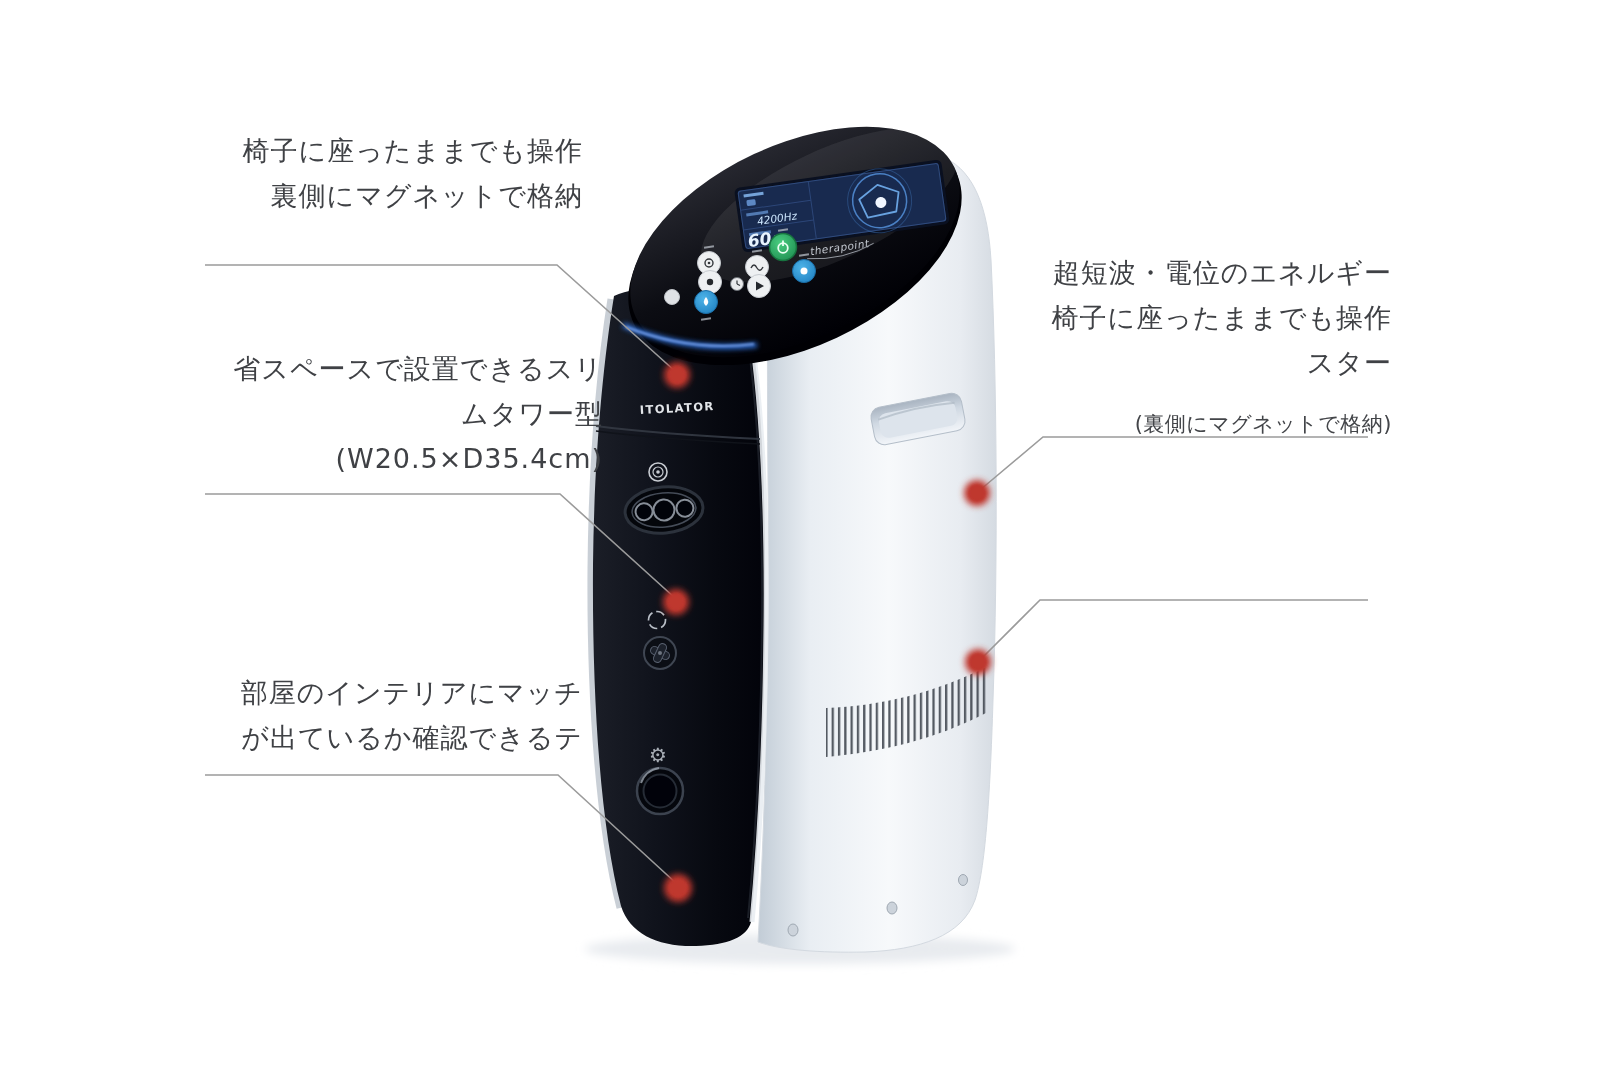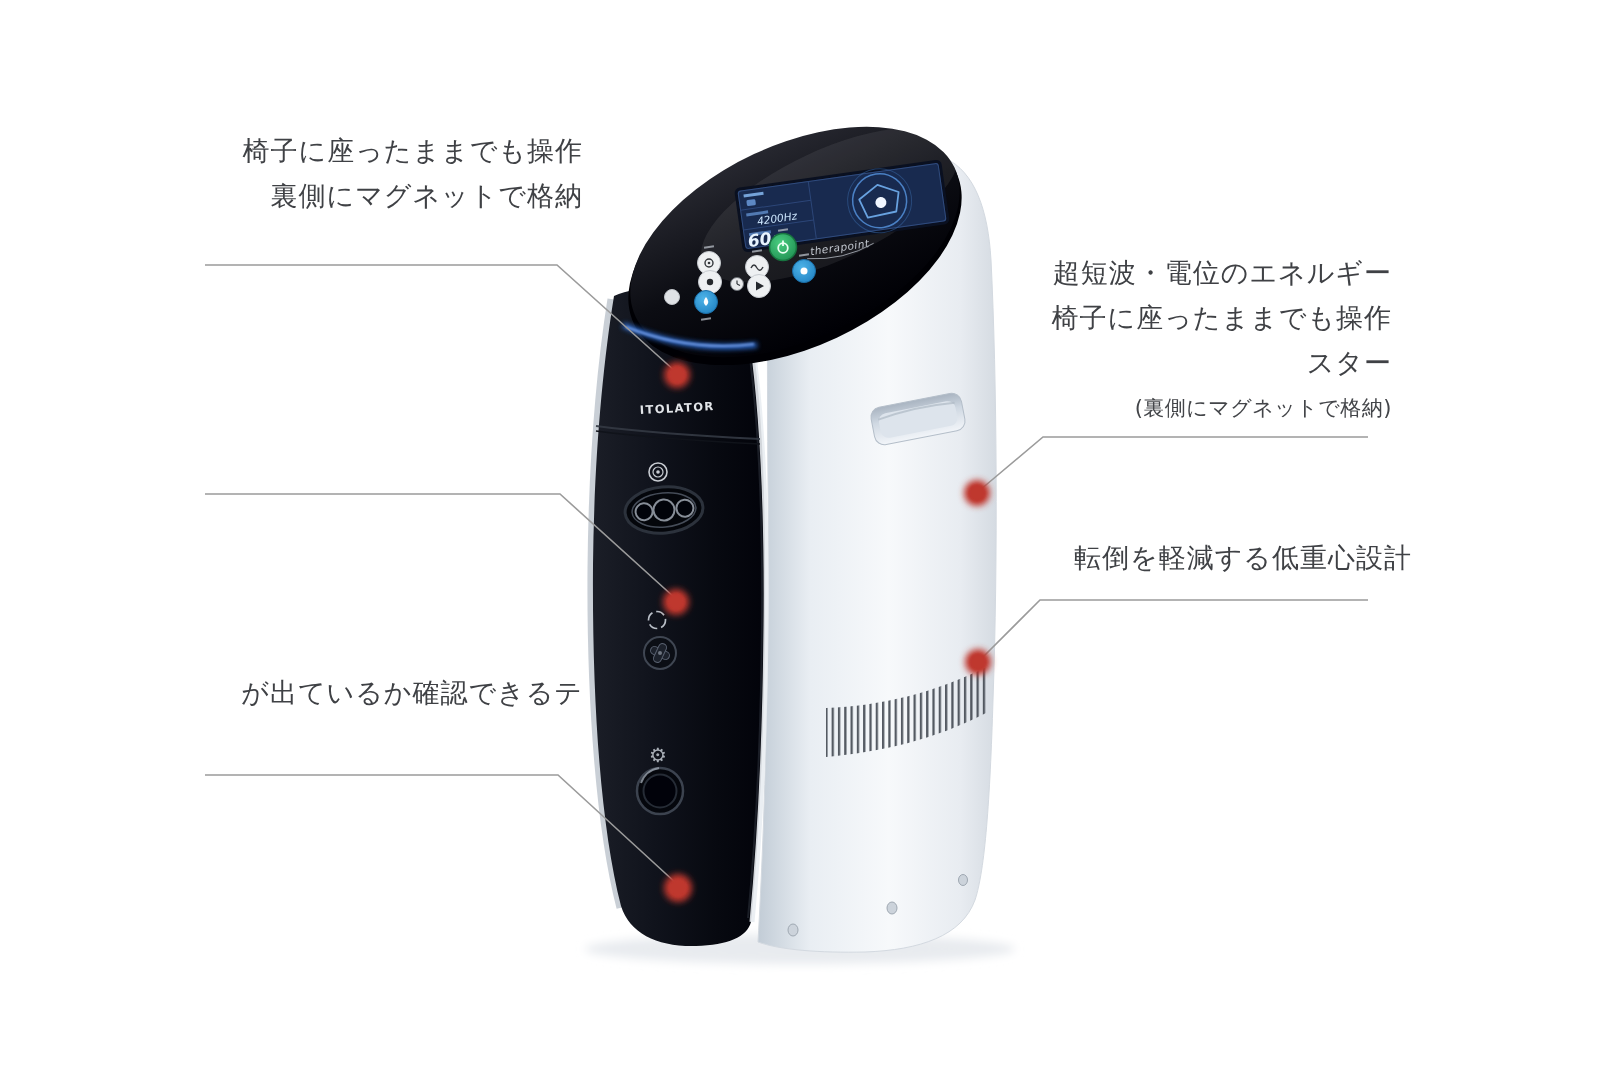--- a/index.html
+++ b/index.html
@@ -2,21 +2,21 @@
 <html><head>
 <meta charset="utf-8">
 <style>
   html,body{margin:0;padding:0;background:#fff;}
   .canvas{
     position:relative;width:1600px;height:1066px;background:#ffffff;overflow:hidden;
     font-family:"DejaVu Sans","Liberation Sans",sans-serif;
   }
   .canvas svg{position:absolute;left:0;top:0;}
   .ann{position:absolute;color:#3f4145;font-size:27px;line-height:45px;letter-spacing:1px;text-align:right;}
-  .ann .note{font-size:21px;line-height:30px;letter-spacing:0.5px;margin-top:8px;color:#434549;}
+  .ann .note{font-size:21px;line-height:30px;letter-spacing:0.5px;margin-top:24px;color:#434549;}
   .ann1{left:203px;top:128px;width:380px;}
   .ann2{left:203px;top:346px;width:400px;}
   .ann3{left:203px;top:670px;width:380px;}
   .ann4{left:1012px;top:250px;width:380px;}
   .ann5{left:1012px;top:535px;width:400px;}
 </style>
 </head>
 <body>
 
 <div class="canvas">
@@ -260,29 +260,32 @@
           <circle cx="978" cy="662" r="8.5" opacity="0.9" filter="url(#tinyBlur)"></circle>
         </g>
     </g>
   </svg>
 
   <div class="ann ann1">
     <div>椅子に座ったままでも操作</div>
     <div>裏側にマグネットで格納</div>
   </div>
 
+  <div class="ann ann2">
+    <div>省スペースで設置できるスリ</div>
+    <div>ムタワー型</div>
+    <div>(W20.5×D35.4cm)</div>
+  </div>
 
   <div class="ann ann3">
+    <div>部屋のインテリアにマッチ</div>
     <div>が出ているか確認できるテ</div>
   </div>
 
   <div class="ann ann4">
     <div>超短波・電位のエネルギー</div>
     <div>椅子に座ったままでも操作</div>
     <div>スター</div>
     <div class="note">(裏側にマグネットで格納)</div>
   </div>
 
-  <div class="ann ann5">
-    <div>転倒を軽減する低重心設計</div>
-  </div>
 
 </div>
 
 </body></html>

